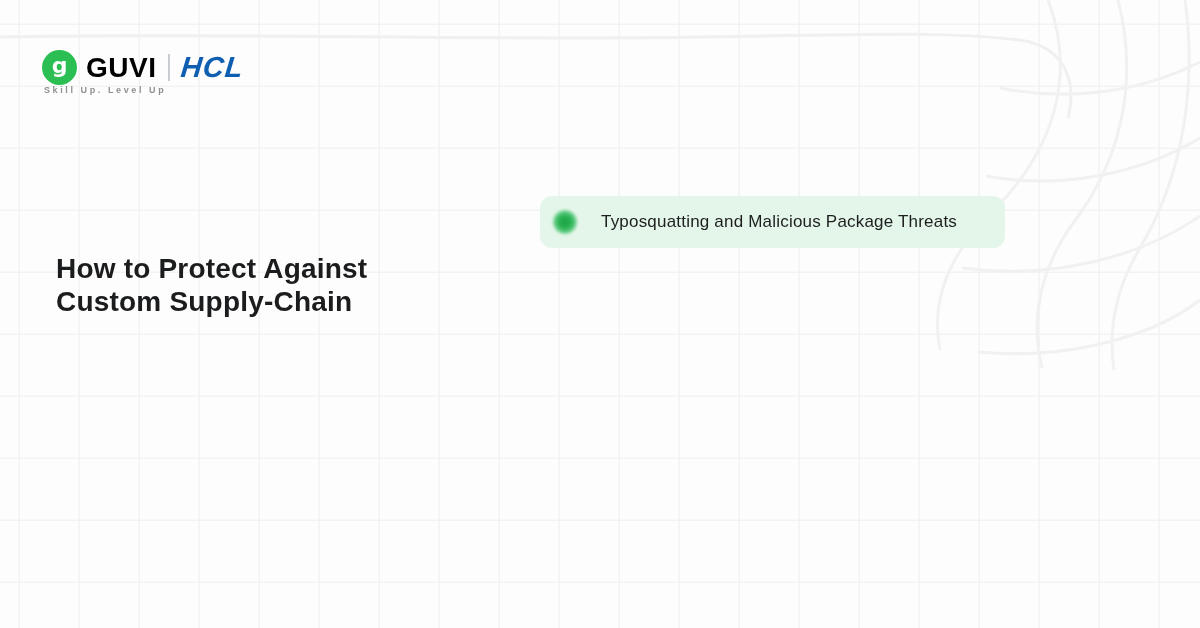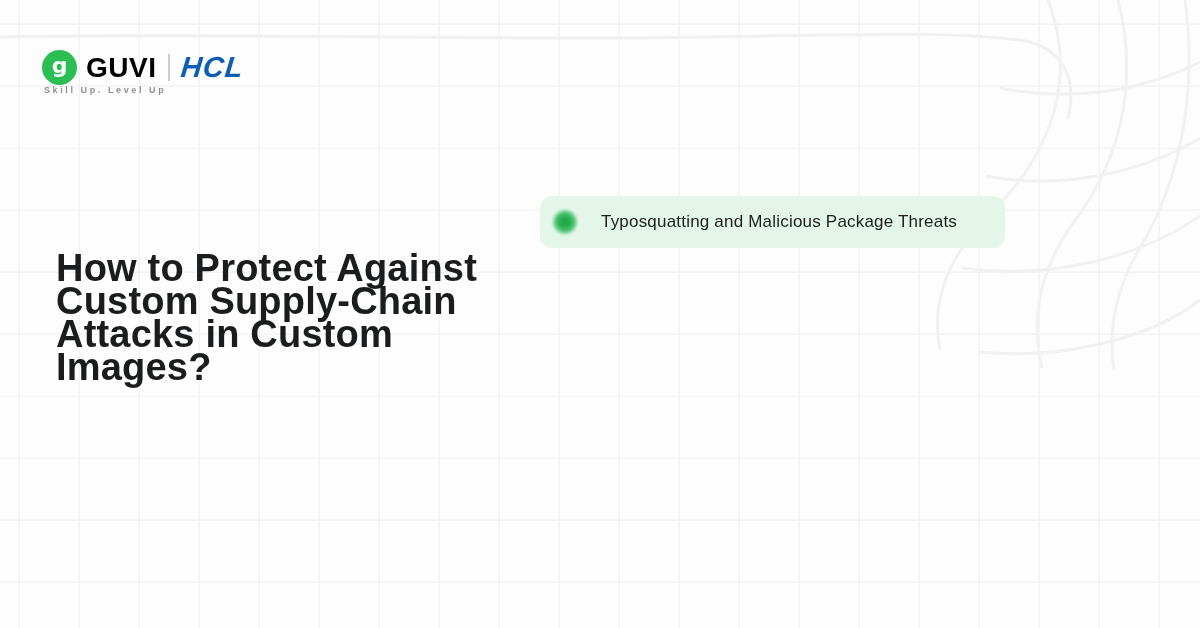--- a/index.html
+++ b/index.html
@@ -77,21 +77,21 @@
     letter-spacing: 2.6px;
     color: #8f9093;
   }
   
   .page-title {
     position: absolute;
     left: 56px;
     top: 252px;
     width: 440px;
     z-index: 2;
-    font-size: 38px;
+    font-size: 28px;
     line-height: 33px;
     font-weight: 700;
     color: #1b1c1e;
     letter-spacing: 0.2px;
   }
   
   .topic-list {
     position: absolute;
     left: 540px;
     top: 196px;
@@ -162,21 +162,20 @@
       <span class="guvi-wordmark">GUVI</span>
       <span class="logo-divider"></span>
       <span class="hcl-wordmark">HCL</span>
     </div>
     <div class="tagline">Skill Up. Level Up</div>
   </header>
 
   <h1 class="page-title">
     <div>How to Protect Against</div>
     <div>Custom Supply-Chain</div>
-    <div>Attacks in Custom Images?</div>
   </h1>
 
   <div class="topic-list">
     <div class="topic-pill">
       <span class="bullet-dot"></span>
       <span class="topic-label">Typosquatting and Malicious Package Threats</span>
     </div>
   </div>
 
 </div>

